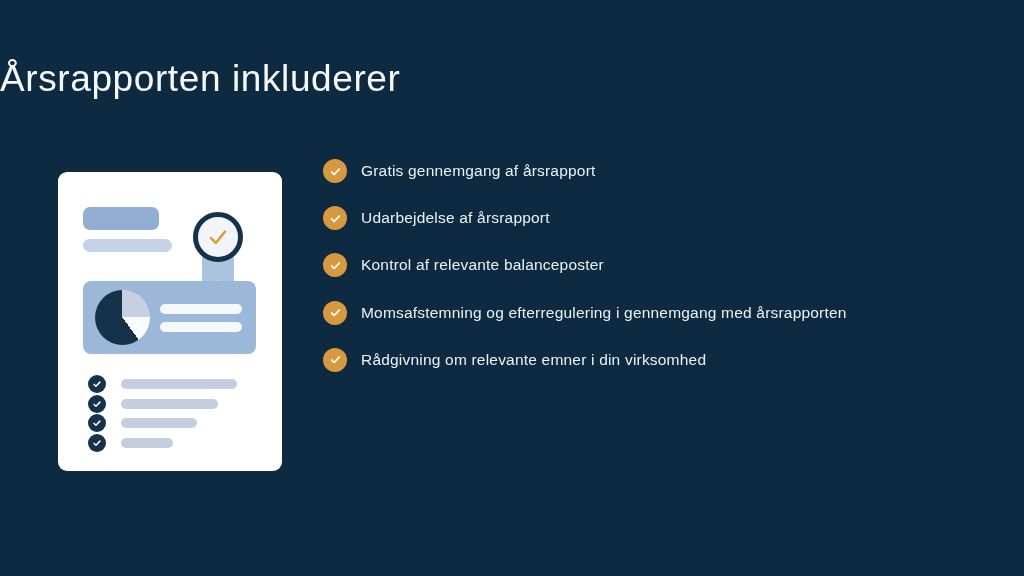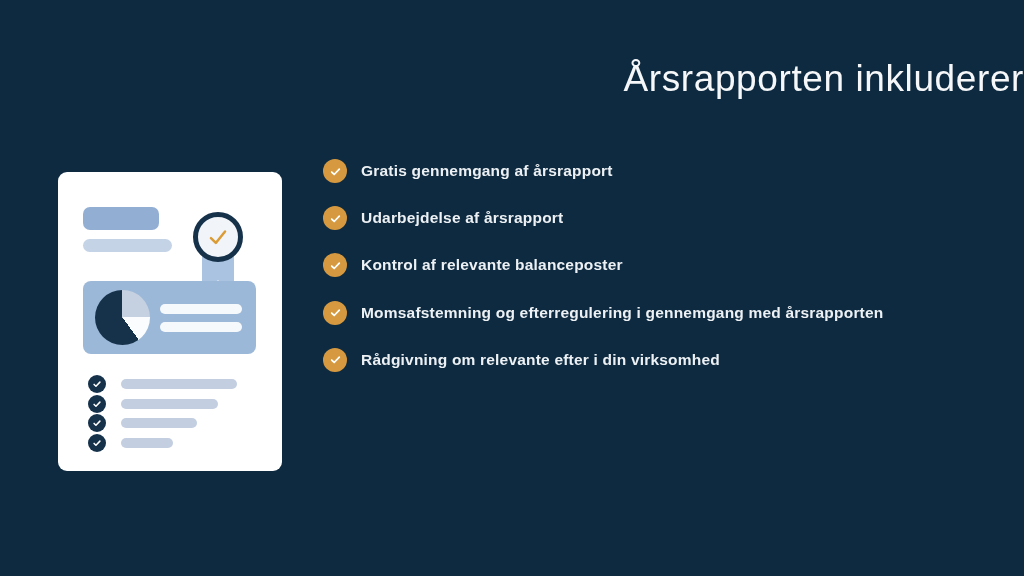--- a/index.html
+++ b/index.html
@@ -9,21 +9,21 @@
     font-family: "Liberation Sans", sans-serif;
     overflow: hidden;
     position: relative;
   }
   .slide { position: absolute; inset: 0; width: 1024px; height: 576px; }
 
   
   .title {
     position: absolute;
     top: 58px; left: 0; width: 1024px;
-    text-align: right;
+    text-align: left;
     color: #f5f7f9;
     font-size: 37px;
     font-weight: 500;
     letter-spacing: 0.6px;
   }
 
   
   .doc-card {
     position: absolute;
     left: 58px; top: 172px;
@@ -88,21 +88,20 @@
   .features {
     position: absolute;
     left: 323px; top: 159px;
     list-style: none;
     display: flex; flex-direction: column;
     gap: 23.2px;
   }
   .feature {
     display: flex; align-items: center;
     height: 24px;
-    font-weight: bold;
   }
   .check-badge {
     width: 24px; height: 24px; border-radius: 50%;
     background: #d6993f; flex: 0 0 24px;
     display: flex; align-items: center; justify-content: center;
   }
   .feature-label {
     margin-left: 14px;
     color: #edf1f4;
     font-size: 15.5px;
@@ -204,17 +203,17 @@
           </svg>
       </span>
       <span class="feature-label">Momsafstemning og efterregulering i gennemgang med årsrapporten</span>
     </li>
     <li class="feature">
       <span class="check-badge">
         <svg width="13" height="13" viewBox="0 0 24 24">
             <path d="M5 13l4.5 4.5L19 7.5" fill="none" stroke="#ffffff" stroke-width="3.2" stroke-linecap="round" stroke-linejoin="round"></path>
           </svg>
       </span>
-      <span class="feature-label">Rådgivning om relevante efter i din virksomhed</span>
+      <span class="feature-label">Rådgivning om relevante emner i din virksomhed</span>
     </li>
   </ul>
 
 </div>
 
 </body></html>

